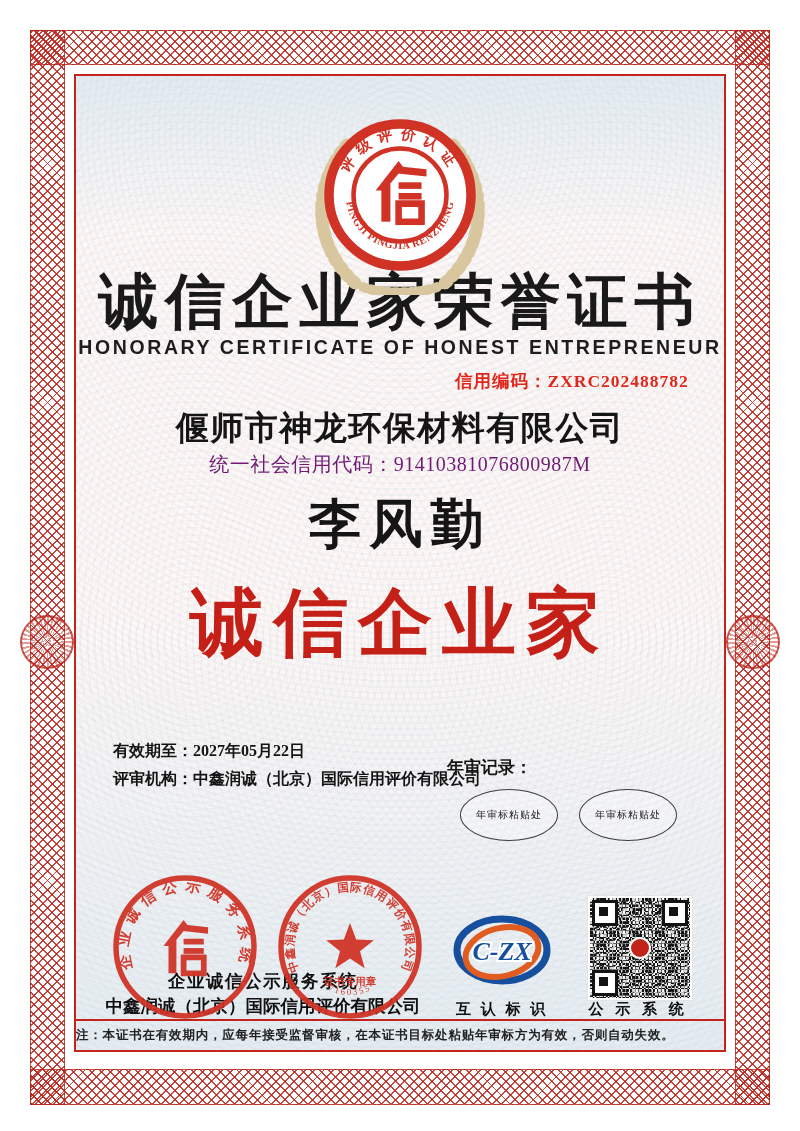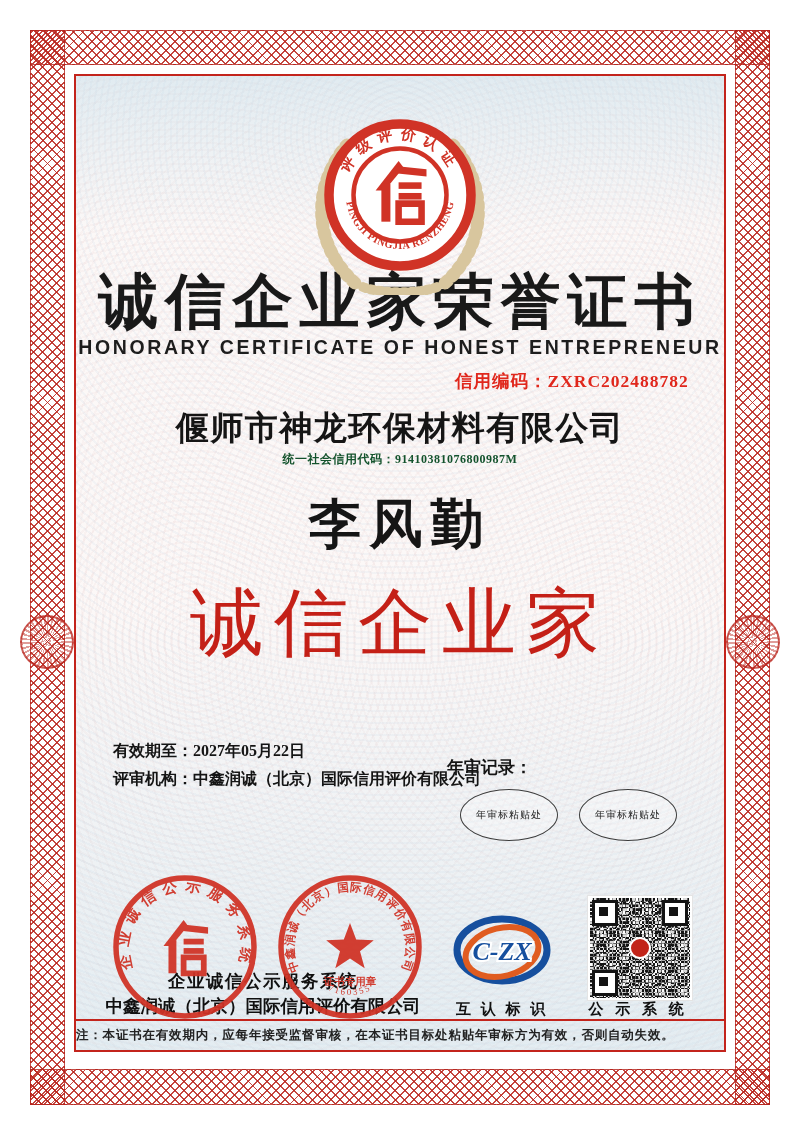--- a/index.html
+++ b/index.html
@@ -34,23 +34,23 @@
     display:flex;align-items:center;justify-content:flex-start;}
   .note-text{font-size:12.5px;font-weight:bold;letter-spacing:.8px;color:#222;white-space:nowrap;}
   
   .abs{position:absolute;}
   .center{left:0;right:0;text-align:center;}
   .title{top:272px;font-size:60px;font-weight:900;letter-spacing:7px;color:#191919;line-height:1;}
   .subtitle{top:336px;font-size:19.5px;font-weight:bold;letter-spacing:2.6px;color:#1d1d1d;
     font-family:"Liberation Sans",sans-serif;}
   .credit-code{left:455px;top:369px;font-size:17.5px;font-weight:bold;color:#e0271c;letter-spacing:1px;}
   .company{top:406px;font-size:33px;font-weight:900;letter-spacing:1.5px;color:#151515;}
-  .uscc{top:451px;font-size:12px;font-weight:bold;color:#14532d;letter-spacing:.5px;}
+  .uscc{top:451px;font-size:20px;font-weight:normal;color:#701a75;letter-spacing:.5px;}
   .person{top:498px;font-size:53px;font-weight:900;letter-spacing:8px;color:#151515;line-height:1;}
-  .award{top:586px;font-size:74px;font-weight:400;letter-spacing:10px;color:#c42017;line-height:1;}
+  .award{top:586px;font-size:74px;font-weight:700;letter-spacing:10px;color:#c42017;line-height:1;}
   .details{left:113px;top:737px;font-size:16px;font-weight:bold;color:#141414;}
   .details .row{height:27.5px;line-height:27.5px;white-space:nowrap;}
   .annual-label{left:447px;top:756px;font-size:17px;font-weight:bold;color:#141414;}
   .sticker{position:absolute;width:96px;height:50px;border:1.5px solid #3c3c3c;border-radius:50%;
     display:flex;align-items:center;justify-content:center;font-size:10px;color:#222;
     letter-spacing:1px;background:rgba(255,255,255,.25);}
   .sticker.s1{left:460px;top:789px;} .sticker.s2{left:579px;top:789px;}
   .issuer{left:80px;width:366px;text-align:center;font-weight:bold;color:#101010;z-index:3;}
   .issuer.l1{top:969px;font-size:17.5px;letter-spacing:1.5px;}
   .issuer.l2{top:994px;font-size:17.5px;letter-spacing:0;}

